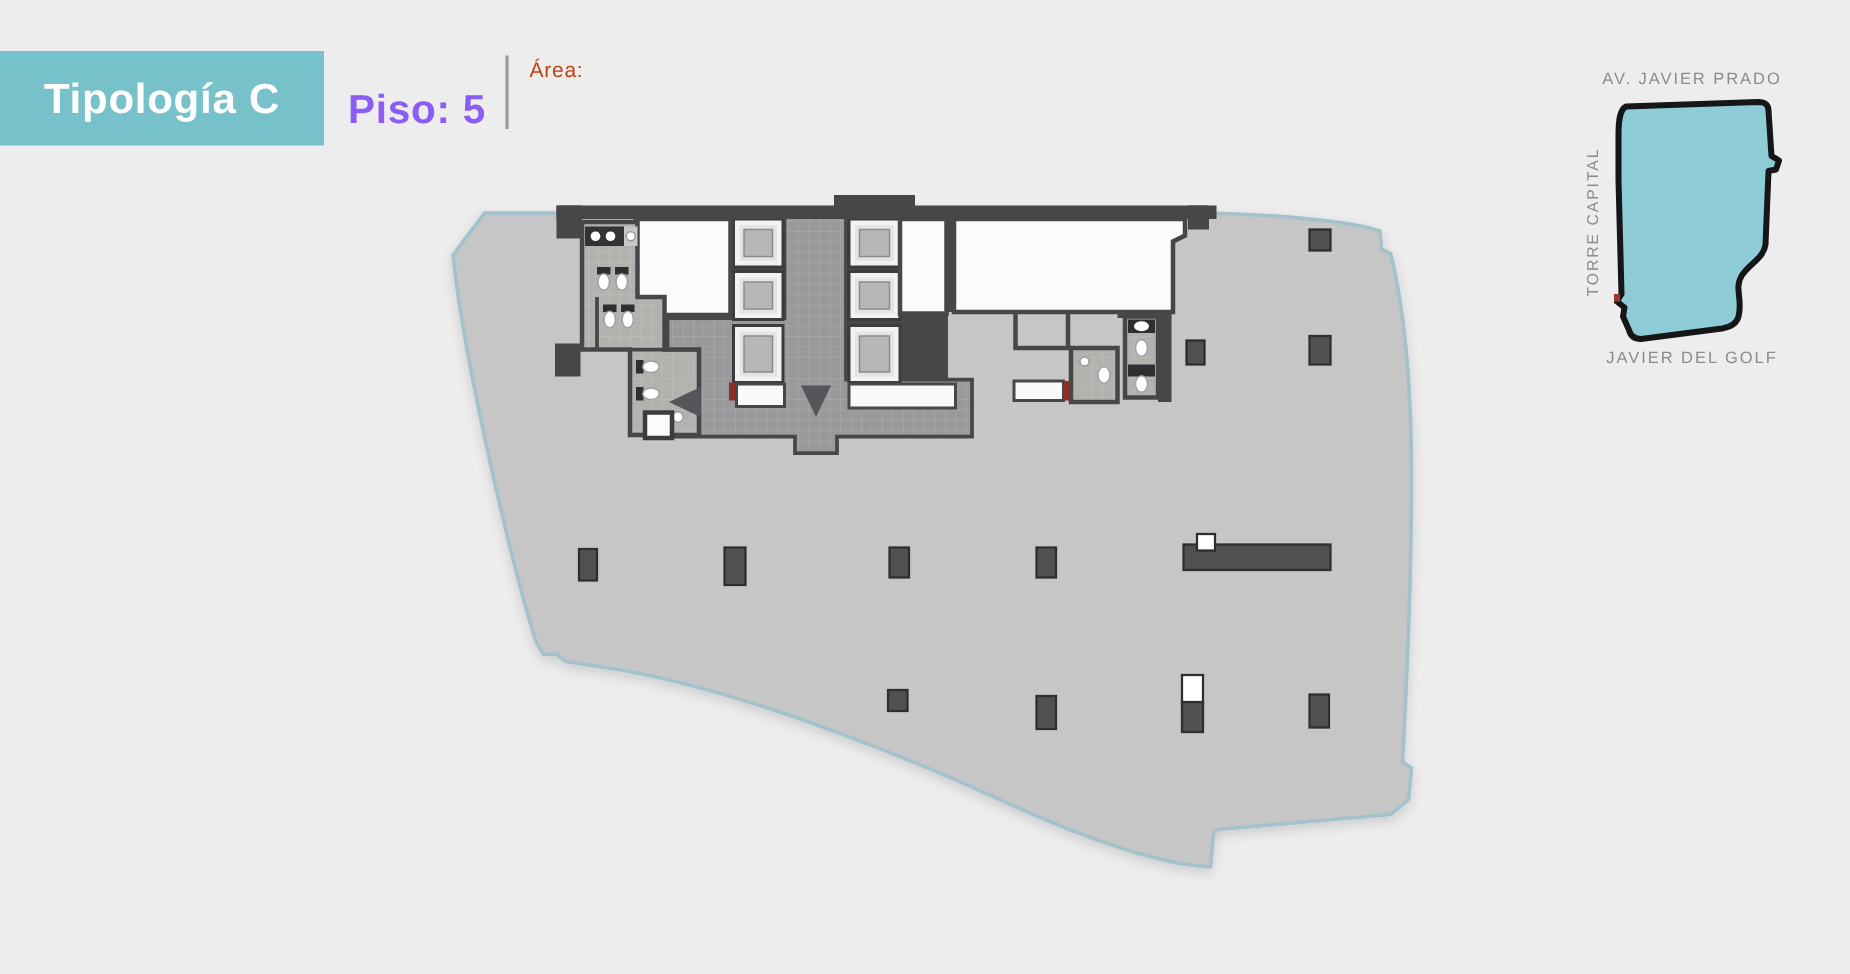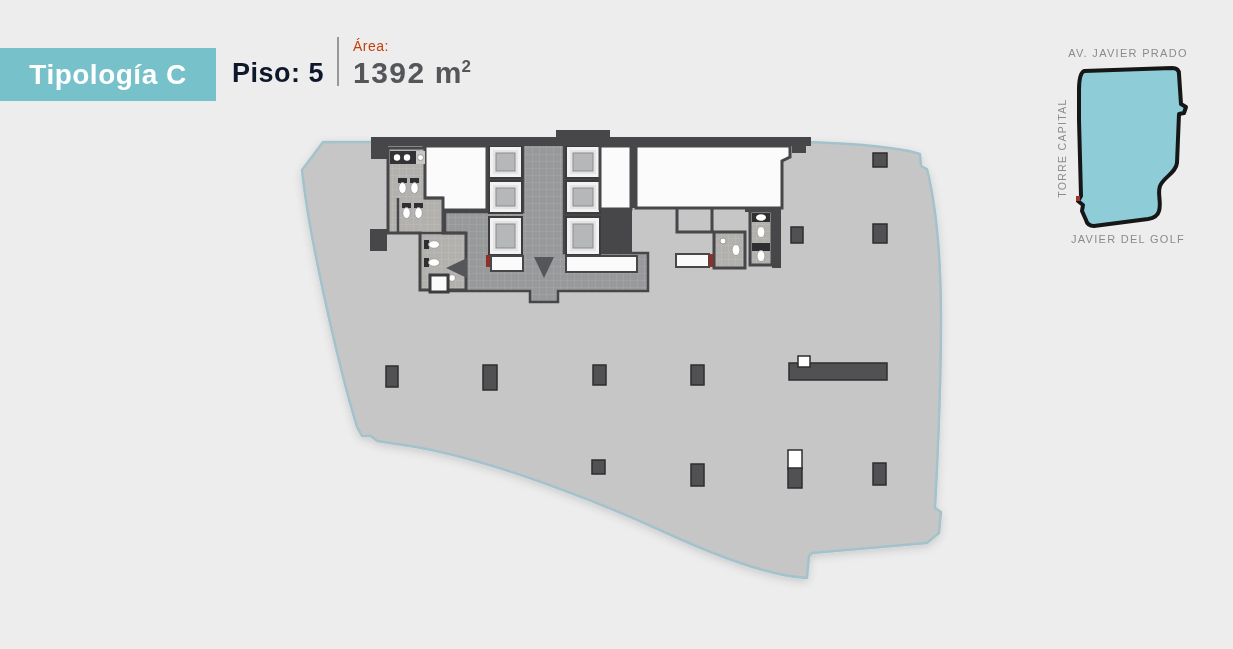--- a/index.html
+++ b/index.html
@@ -4,28 +4,28 @@
 <style>
   html,body{margin:0;padding:0;}
   body{
     width:1233px;height:649px;position:relative;overflow:hidden;
     background:#ededed;
     font-family:"Liberation Sans", sans-serif;
     -webkit-font-smoothing:antialiased;
   }
   
   .typology-badge{
-    position:absolute;left:0;top:48px;width:216px;height:53px;
+    position:absolute;left:0;top:34px;width:216px;height:63px;
     background:#77c2ca;color:#ffffff;
     display:flex;align-items:center;justify-content:center;
     font-size:28px;font-weight:700;letter-spacing:.5px;
   }
   .floor-label{
     position:absolute;left:232px;top:58px;
-    color:#0f172a;font-size:27px;font-weight:700;letter-spacing:.5px;
+    color:#8b5cf6;font-size:27px;font-weight:700;letter-spacing:.5px;
   }
   .header-divider{
     position:absolute;left:337px;top:37px;width:2px;height:49px;background:#97989b;
   }
   .area-block{position:absolute;left:353px;top:38px;}
   .area-label{font-size:14px;color:#c2410c;letter-spacing:.5px;}
   .area-value{
     margin-top:2px;font-size:30px;font-weight:700;color:#55565a;letter-spacing:1.5px;
   }
   .area-value .unit{margin-left:9px;letter-spacing:0;}
@@ -48,21 +48,20 @@
 </head>
 <body>
 
 <div class="typology-badge">
   <span>Tipología C</span>
 </div>
 <div class="floor-label">Piso: 5</div>
 <div class="header-divider"></div>
 <div class="area-block">
   <div class="area-label">Área:</div>
-  <div class="area-value"><span>1392</span><span class="unit"><span>m</span><sup>2</sup></span></div>
 </div>
 
 <svg class="plan-svg" viewBox="280 120 680 480">
   <defs>
     <pattern id="pgrid" width="7" height="7" patternUnits="userSpaceOnUse">
       <path d="M7 0H0V7" fill="none" stroke="#ffffff" stroke-opacity="0.14"></path>
     </pattern>
     <filter id="slabShadow" x="-6%" y="-6%" width="112%" height="112%">
       <feDropShadow dx="0" dy="3" stdDeviation="4" flood-color="#000000" flood-opacity="0.14"></feDropShadow>
     </filter>

